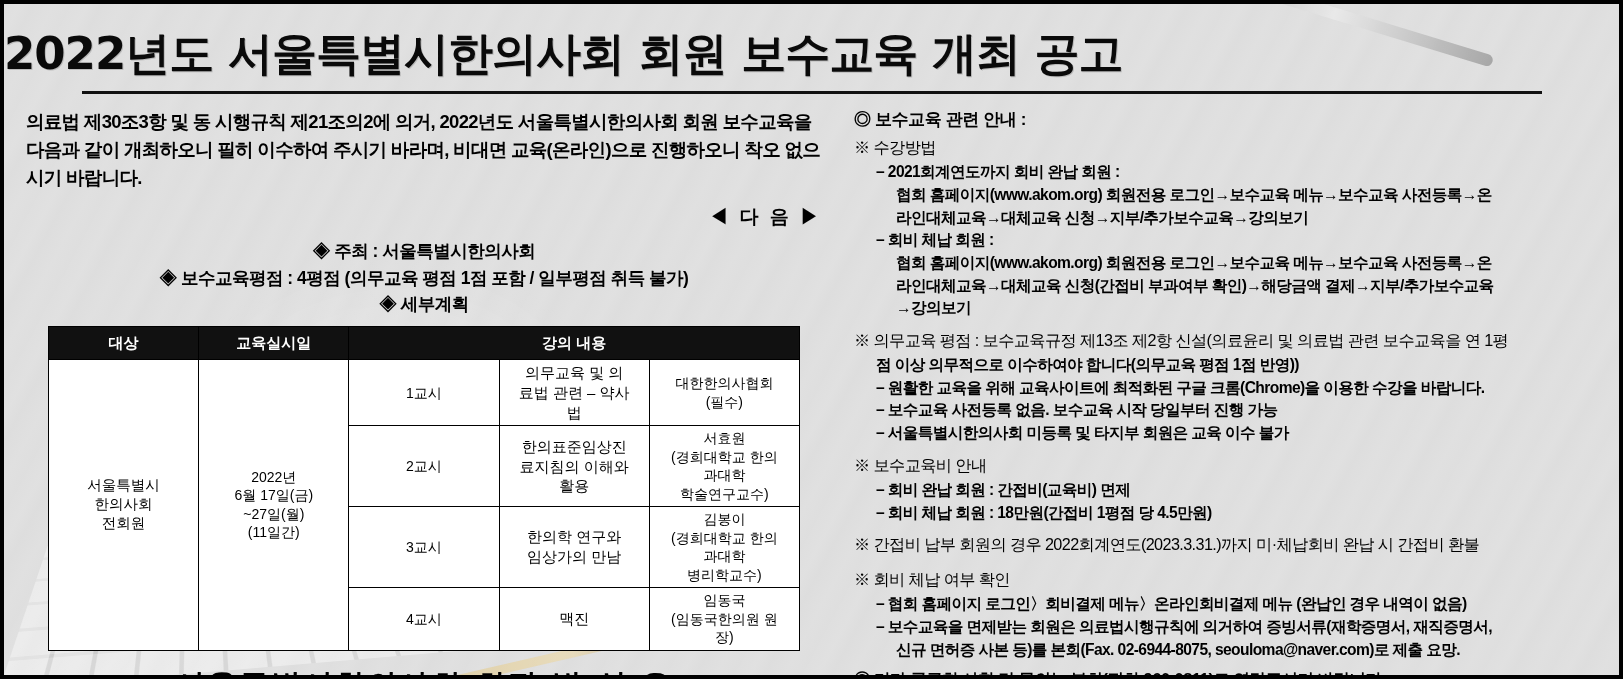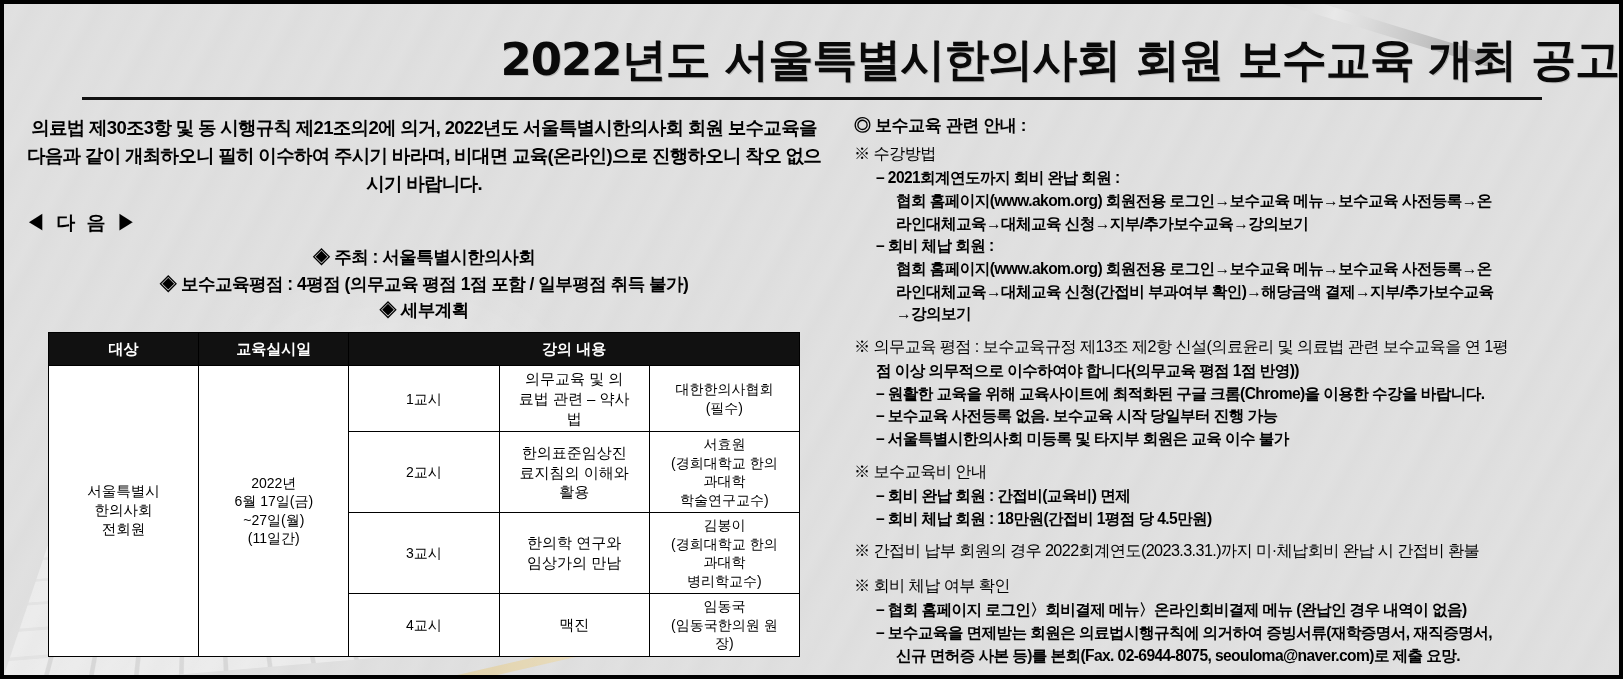--- a/index.html
+++ b/index.html
@@ -75,22 +75,22 @@
     left: 180px;
     top: 250px;
     width: 420px;
     height: 300px;
     background: radial-gradient(ellipse at center, rgba(255,255,255,0.55), rgba(255,255,255,0) 70%);
   }
 
   
   .title-wrap {
     position: relative;
-    padding: 26px 0 4px 0;
-    text-align: right;
+    padding: 20px 0 4px 0;
+    text-align: left;
   }
   .title {
     font-family: "DejaVu Sans", sans-serif;
     font-weight: bold;
     font-size: 45px;
     letter-spacing: -1px;
     color: #0a0a0a;
     text-shadow: 1px 1px 0 #bbb;
     white-space: nowrap;
   }
@@ -121,24 +121,23 @@
     border-left: 0;
   }
 
   
   .intro {
     font-weight: bold;
     font-size: 18.5px;
     line-height: 1.52;
     color: #000;
     letter-spacing: -0.7px;
-    text-align: center;
   }
   .dashline {
-    text-align: left;
+    text-align: right;
     font-weight: bold;
     font-size: 19px;
     margin: 12px 0 8px 0;
     letter-spacing: 3px;
   }
   .bullet-line {
     font-size: 17.5px;
     font-weight: bold;
     line-height: 1.5;
     letter-spacing: -0.5px;

